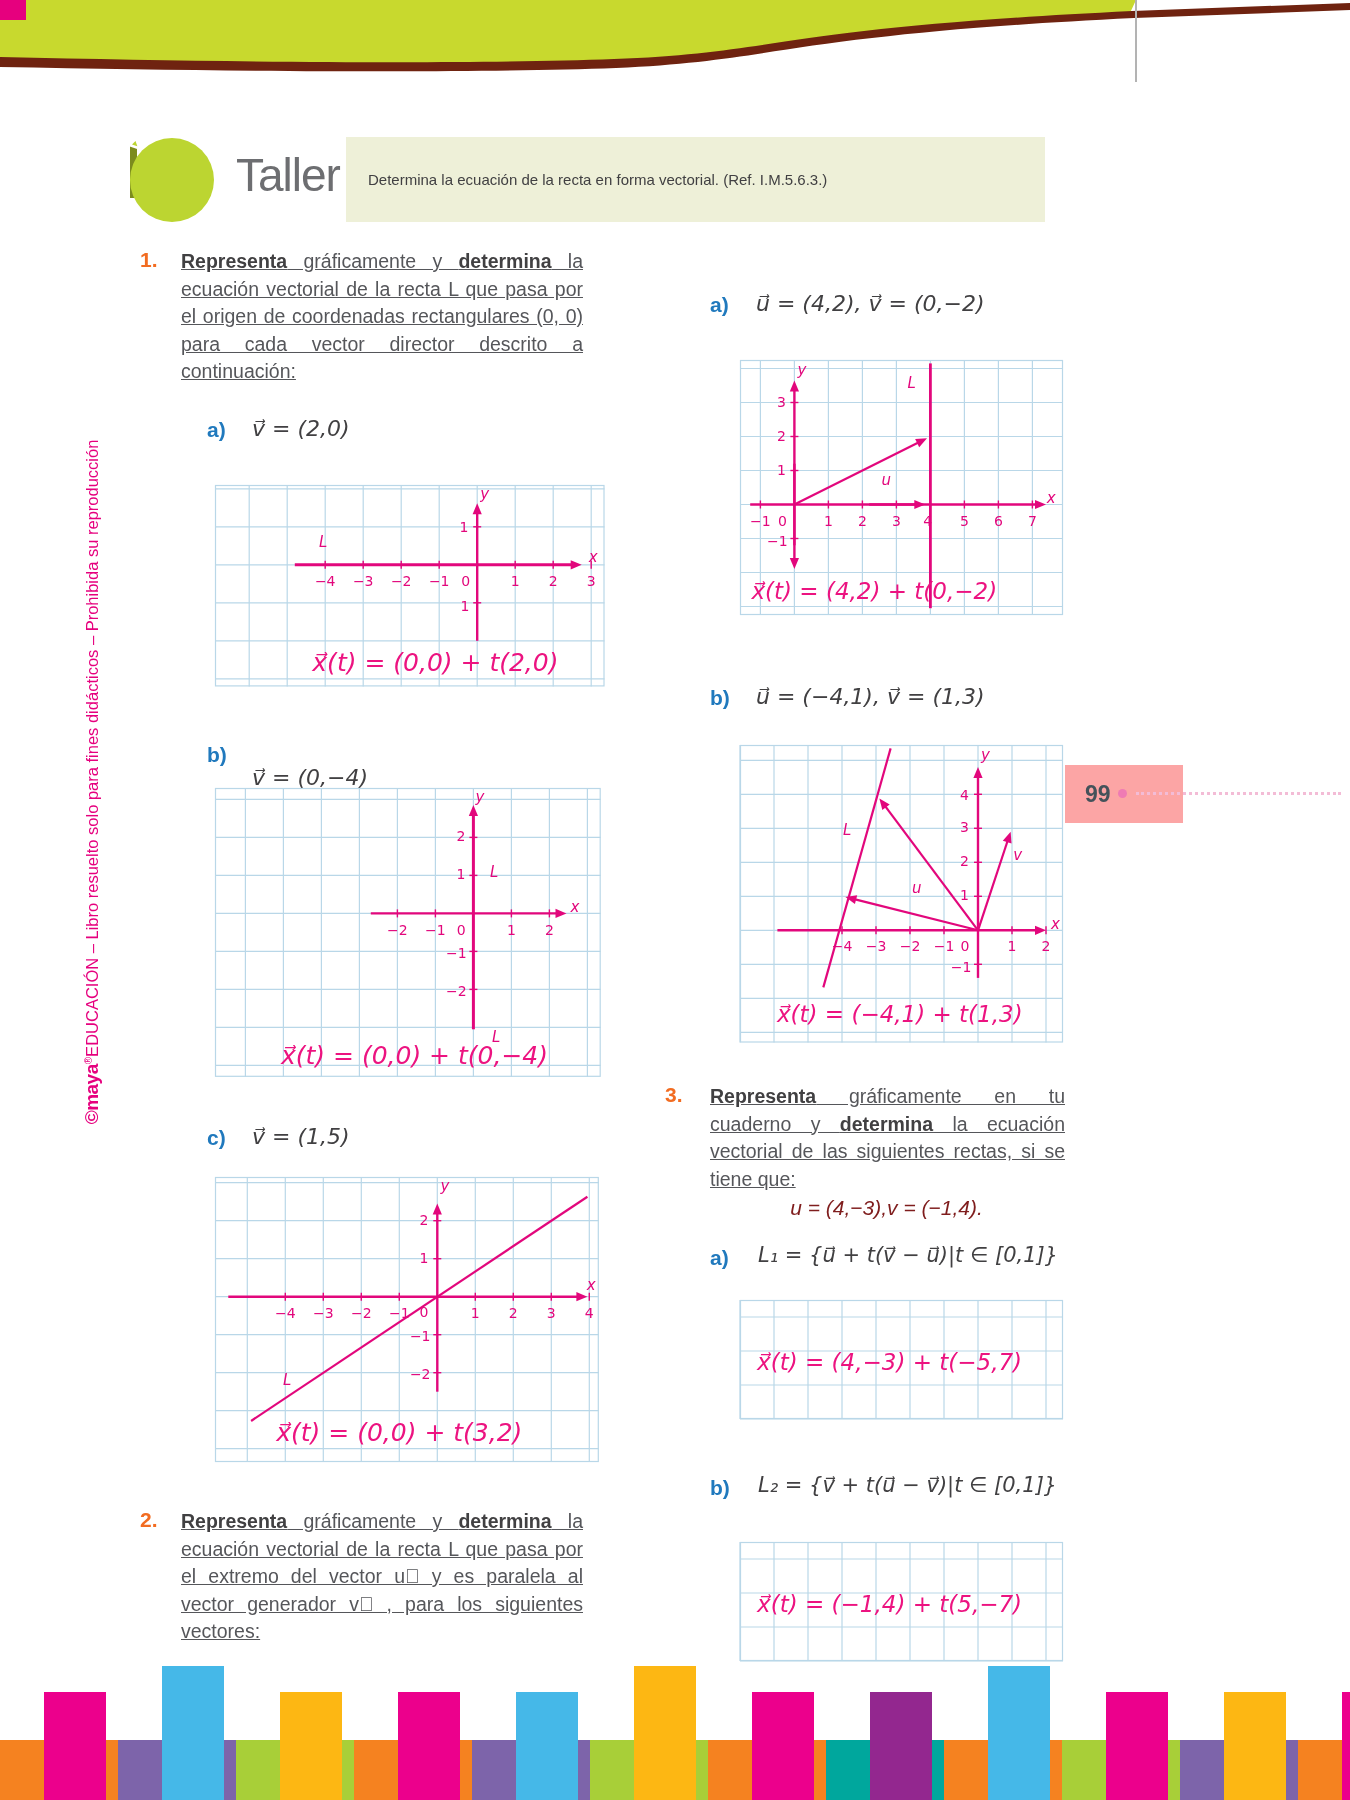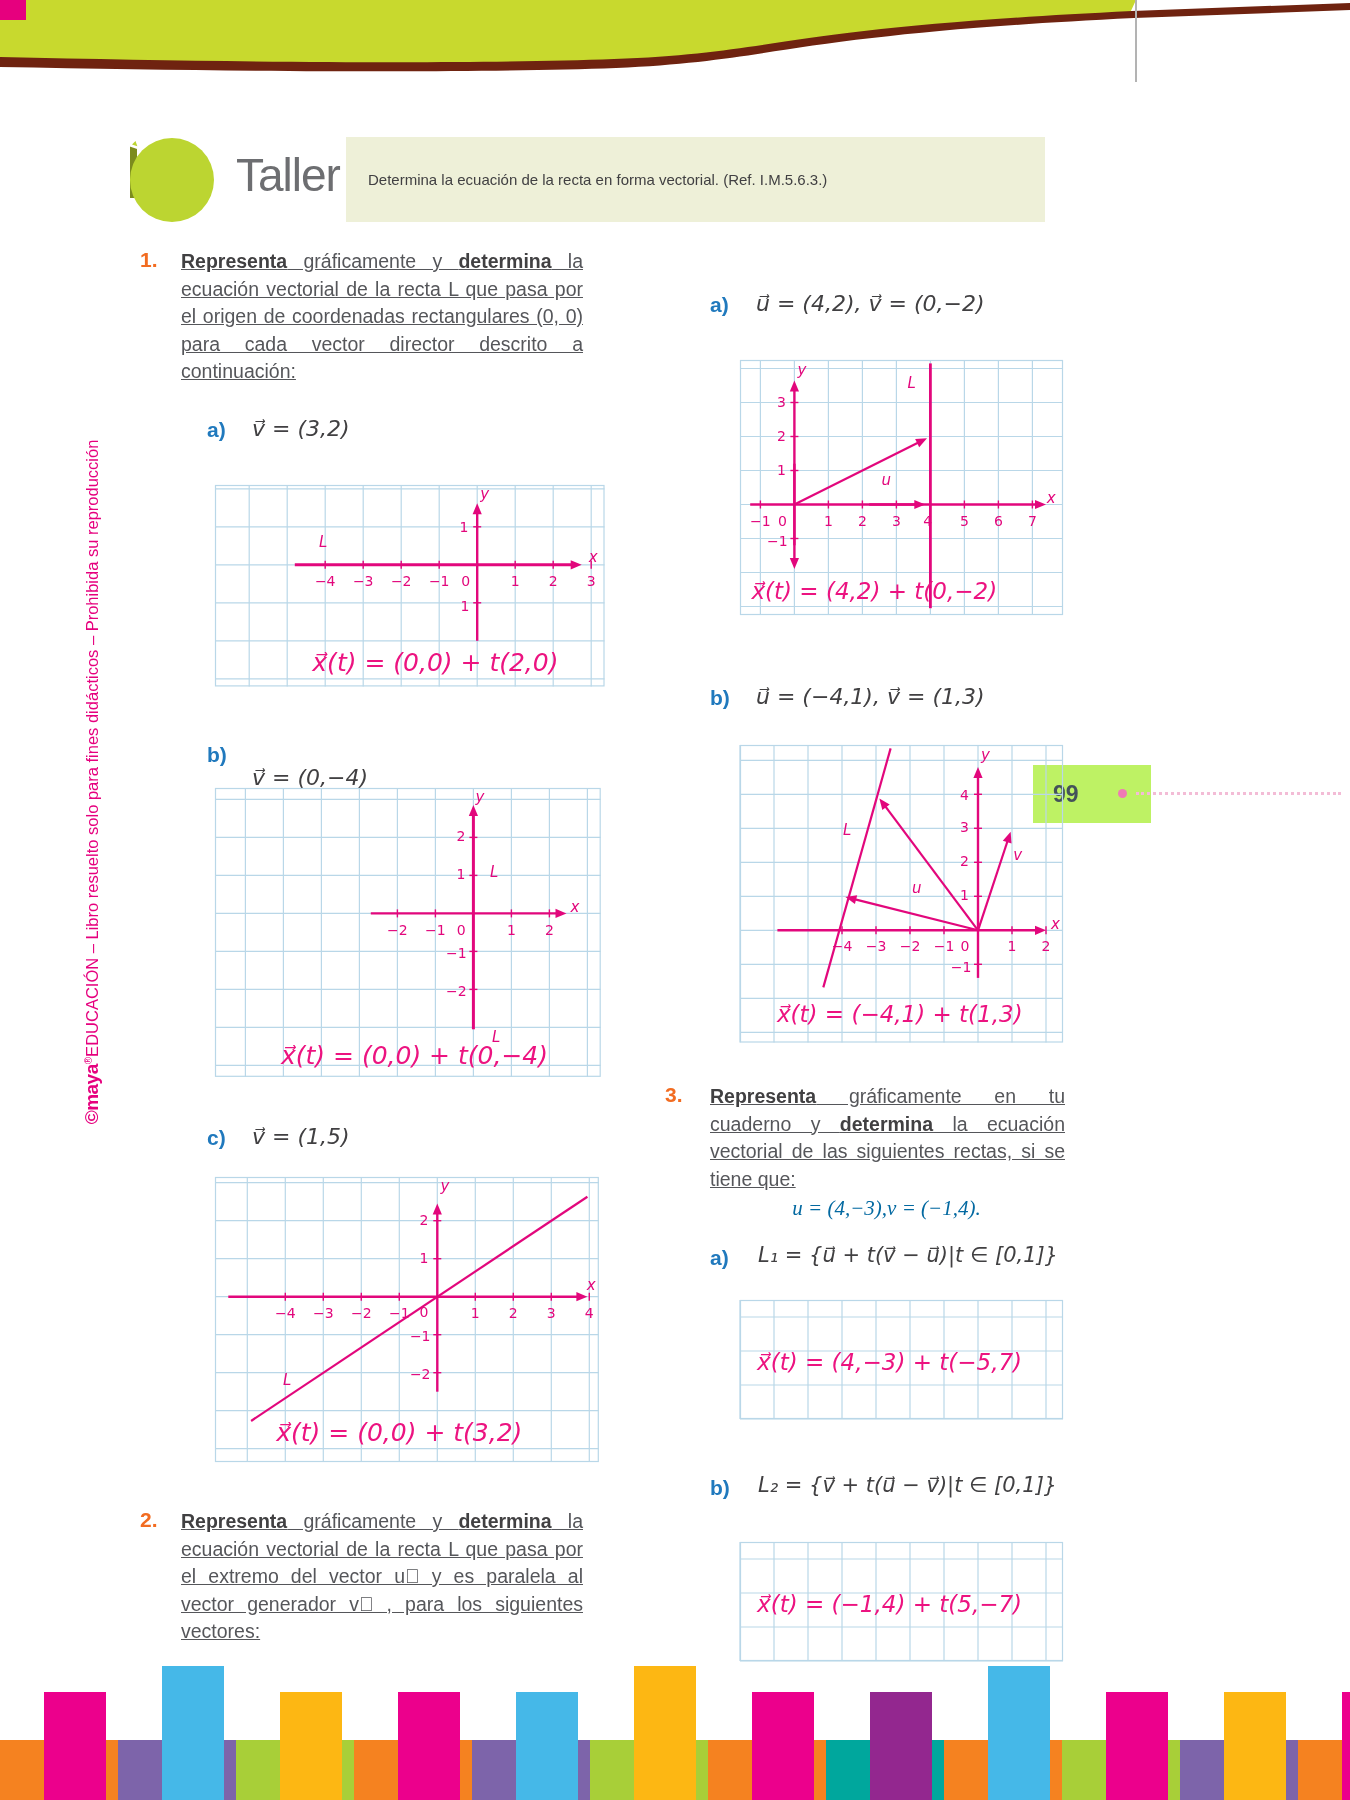--- a/index.html
+++ b/index.html
@@ -7,34 +7,34 @@
         font-family:"Liberation Sans",sans-serif;color:#55565a;}
   .abs{position:absolute;}
   .num{position:absolute;font-weight:bold;font-size:21px;color:#f26c21;}
   .para{position:absolute;font-size:19.5px;line-height:27.5px;text-align:justify;color:#55565a;text-decoration:underline;}
   .para b{color:#414042;}
   .sublabel{position:absolute;font-weight:bold;font-size:21px;color:#2079bd;}
   .expr{position:absolute;font-family:"DejaVu Sans",sans-serif;font-style:italic;
         font-size:22px;color:#414042;line-height:1.45;}
   .expr.small{font-size:21px;}
   .given{position:absolute;left:710px;top:1196px;width:353px;text-align:center;
-         font-family:Liberation Serif, serif;font-style:italic;font-size:21px;color:#0369a1;}
+         font-family:Liberation Sans, sans-serif;font-style:italic;font-size:21px;color:#7f1d1d;}
   
   .taller-beige{position:absolute;left:346px;top:137px;width:699px;height:85px;background:#eef0d8;}
   .taller-desc{position:absolute;left:368px;top:137px;height:85px;display:flex;align-items:center;
                font-size:15px;color:#414042;}
   .taller-title{position:absolute;left:214px;top:148px;font-size:46px;font-weight:normal;
                 color:#6d6e71;letter-spacing:-1px;margin-left:22px;}
   
   .sidebar{position:absolute;left:92px;top:782px;transform:translate(-50%,-50%) rotate(-90deg);
            white-space:nowrap;color:#e6007e;font-size:16.5px;}
   .sidebar b{font-size:19px;letter-spacing:-0.5px;}
   .sidebar sup{font-size:10px;}
   
-  .band99{position:absolute;left:1033px;top:765px;width:118px;height:58px;background:#bef264;
+  .band99{position:absolute;left:1065px;top:765px;width:118px;height:58px;background:#fca5a5;
           display:flex;align-items:center;}
   .band99 span{margin-left:20px;font-size:23px;color:#44525a;font-weight:bold;}
   .leaderdot{position:absolute;left:1118px;top:789px;width:9px;height:9px;border-radius:50%;background:#ef7bb4;}
   .leaderline{position:absolute;left:1136px;top:792px;width:205px;border-top:3px dotted #f3bcd6;}
 </style>
 </head>
 <body>
 
 <div class="page">
 
@@ -67,21 +67,21 @@
 
   <div class="band99">
     <span>99</span>
   </div>
   <div class="leaderdot"></div>
   <div class="leaderline"></div>
 
   <div class="num" style="left:140px;top:248px;">1.</div>
   <div class="para" style="left:181px;top:248px;width:402px;"><b>Representa</b><span> gráficamente y </span><b>determina</b><span> la ecuación vectorial de la recta L que pasa por el origen de coordenadas rectangulares (0, 0) para cada vector director descrito a continuación:</span></div>
   <div class="sublabel" style="left:207px;top:418px;">a)</div>
-  <div class="expr" style="left:252px;top:413px;">v⃗ = (3,2)</div>
+  <div class="expr" style="left:252px;top:413px;">v⃗ = (2,0)</div>
   <div class="sublabel" style="left:207px;top:743px;">b)</div>
   <div class="expr" style="left:252px;top:762px;text-align:right;">v⃗ = (0,−4)</div>
   <div class="sublabel" style="left:207px;top:1126px;">c)</div>
   <div class="expr" style="left:252px;top:1121px;">v⃗ = (1,5)</div>
 
   <div class="num" style="left:140px;top:1508px;">2.</div>
   <div class="para" style="left:181px;top:1508px;width:402px;"><b>Representa</b><span> gráficamente y </span><b>determina</b><span> la ecuación vectorial de la recta L que pasa por el extremo del vector u⃗ y es paralela al vector generador v⃗ , para los siguientes vectores:</span></div>
 
   <div class="sublabel" style="left:710px;top:293px;">a)</div>
   <div class="expr" style="left:756px;top:288px;">u⃗ = (4,2), v⃗ = (0,−2)</div>

